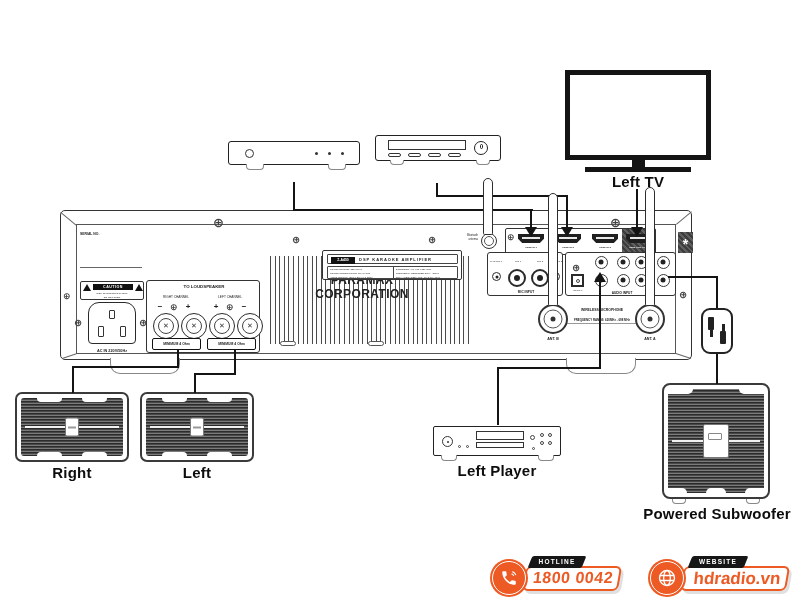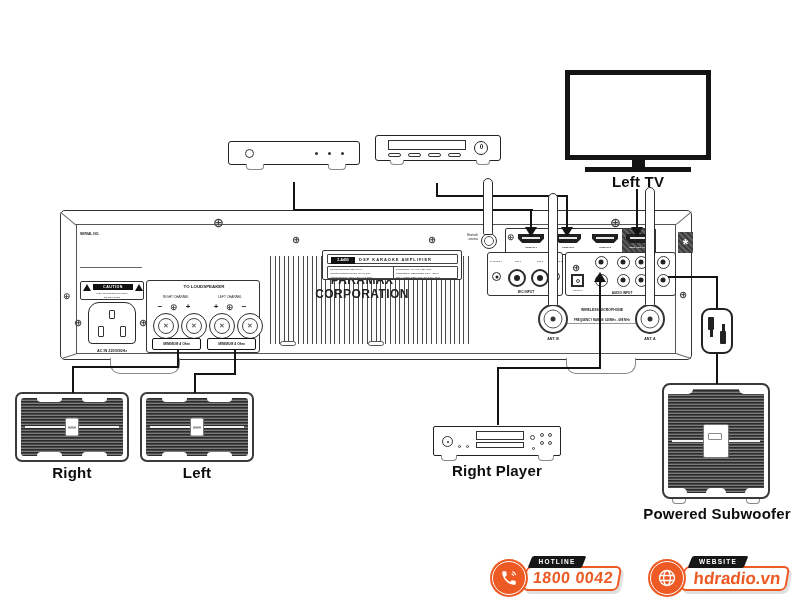--- a/index.html
+++ b/index.html
@@ -330,21 +330,21 @@
     <div class="abs" style="left:42px;top:15px;width:48px;height:6px;border:1.2px solid #333;"></div>
     <div class="abs" style="left:96px;top:8px;width:5px;height:5px;border:1px solid #444;border-radius:50%;"></div>
     <div class="abs" style="left:106px;top:6px;width:4px;height:4px;border:1px solid #444;border-radius:50%;"></div>
     <div class="abs" style="left:106px;top:14px;width:4px;height:4px;border:1px solid #444;border-radius:50%;"></div>
     <div class="abs" style="left:114px;top:6px;width:4px;height:4px;border:1px solid #444;border-radius:50%;"></div>
     <div class="abs" style="left:114px;top:14px;width:4px;height:4px;border:1px solid #444;border-radius:50%;"></div>
     <div class="abs" style="left:98px;top:20px;width:3px;height:3px;border:1px solid #444;border-radius:50%;"></div>
   </div>
   <div class="foot" style="left:441px;top:455px;width:16px;height:6px;border-radius:0 0 4px 4px;"></div>
   <div class="foot" style="left:538px;top:455px;width:16px;height:6px;border-radius:0 0 4px 4px;"></div>
-  <div class="lbl" style="left:433px;top:462px;width:128px;">Right Player</div>
+  <div class="lbl" style="left:433px;top:462px;width:128px;">Left Player</div>
 
   <div class="spk" style="left:662px;top:383px;width:108px;height:116px;border-radius:8px;">
     <div class="mesh">
       <div class="cline"></div>
       <div class="badge" style="width:24px;height:32px;">
         <div class="abs" style="left:4px;top:8px;width:14px;height:7px;border:1px solid #888;border-radius:1px;"></div>
       </div>
       <div class="notch" style="left:0;top:0;width:26%;height:5px;border-radius:0 0 8px 0;"></div>
       <div class="notch" style="right:0;top:0;width:26%;height:5px;border-radius:0 0 0 8px;"></div>
       <div class="notch" style="left:0;bottom:0;width:20%;height:5px;border-radius:0 8px 0 0;"></div>

